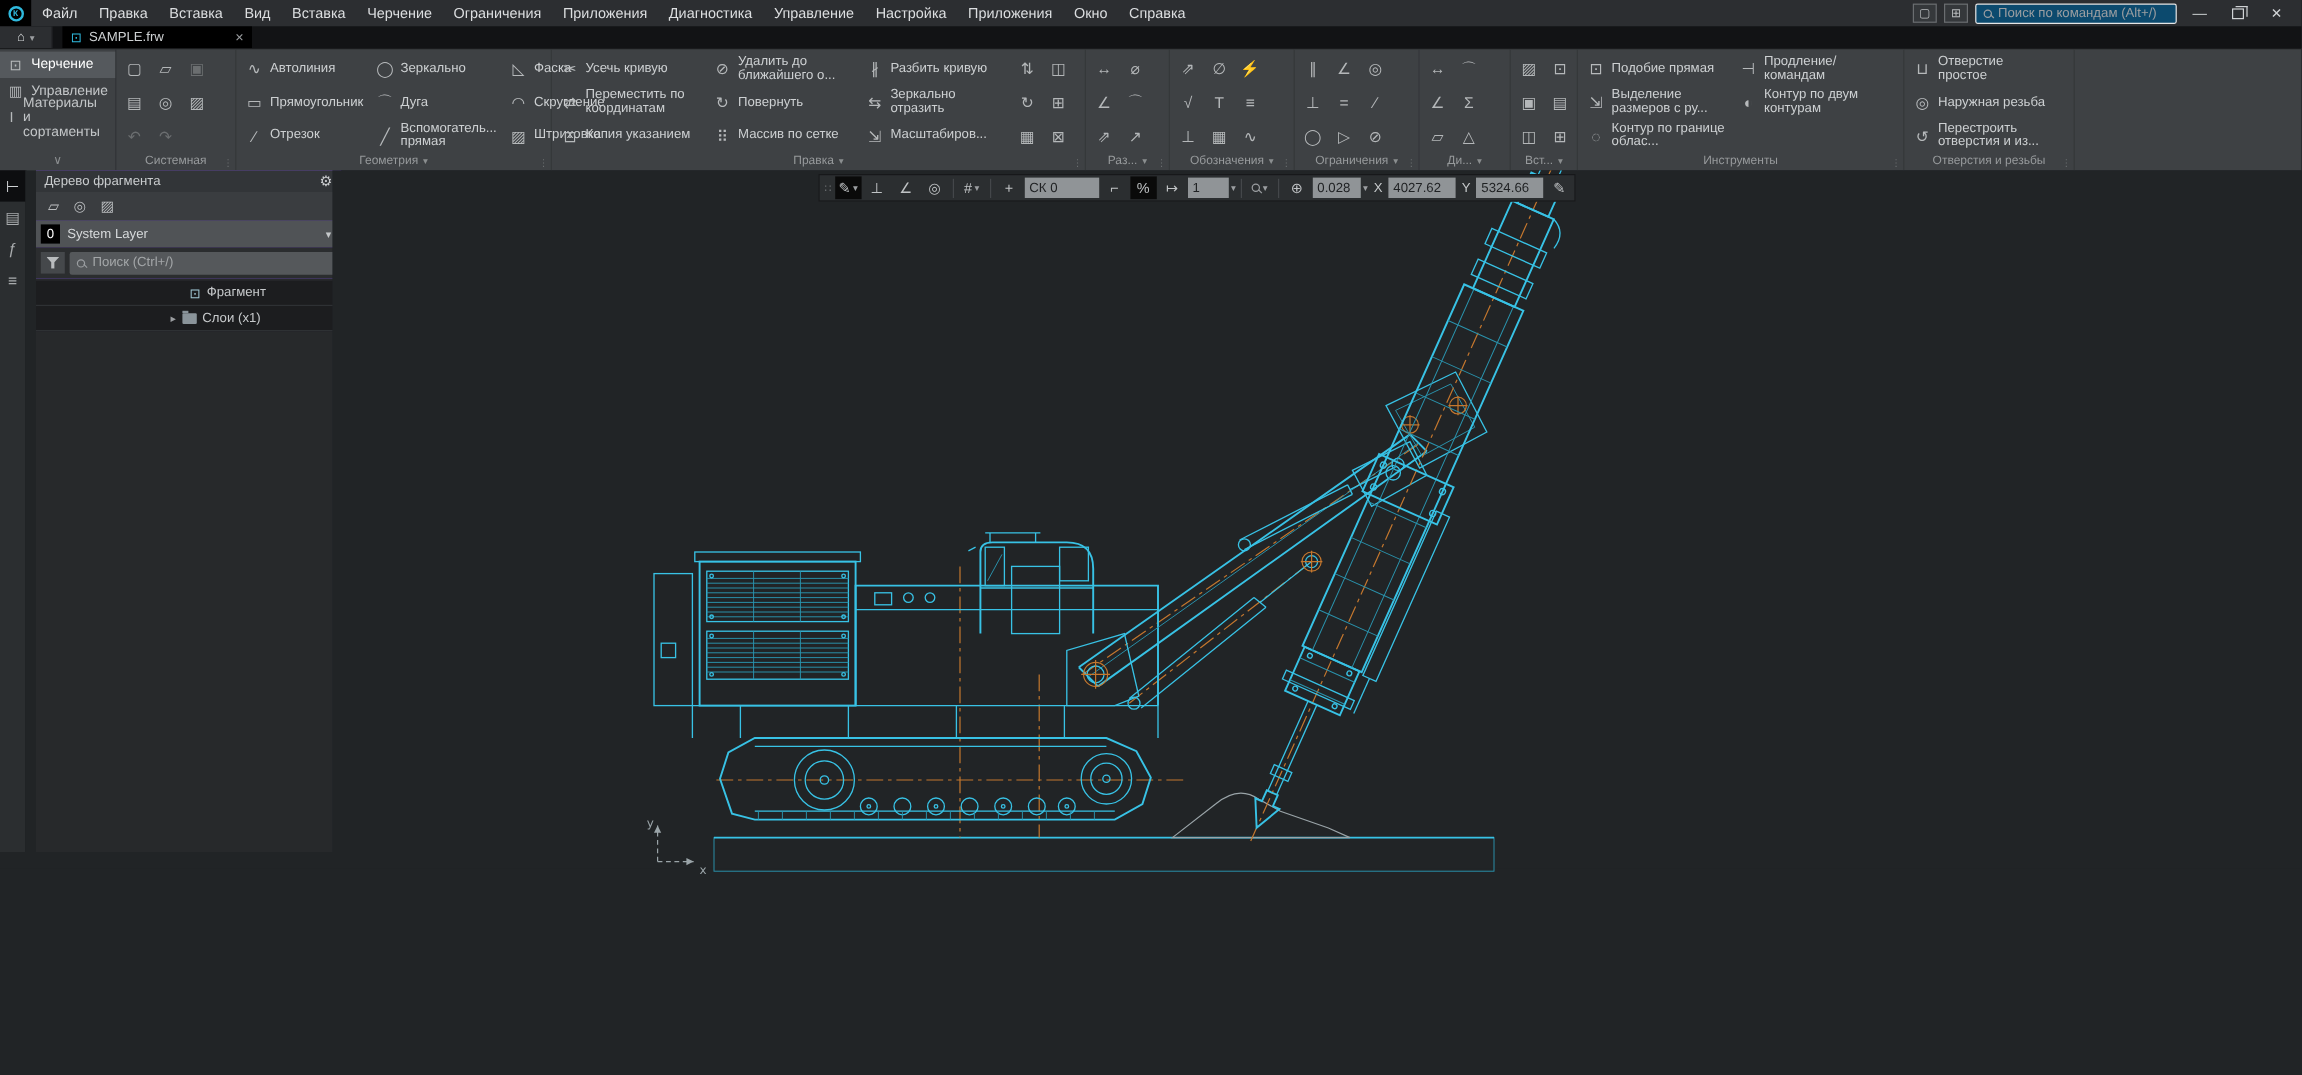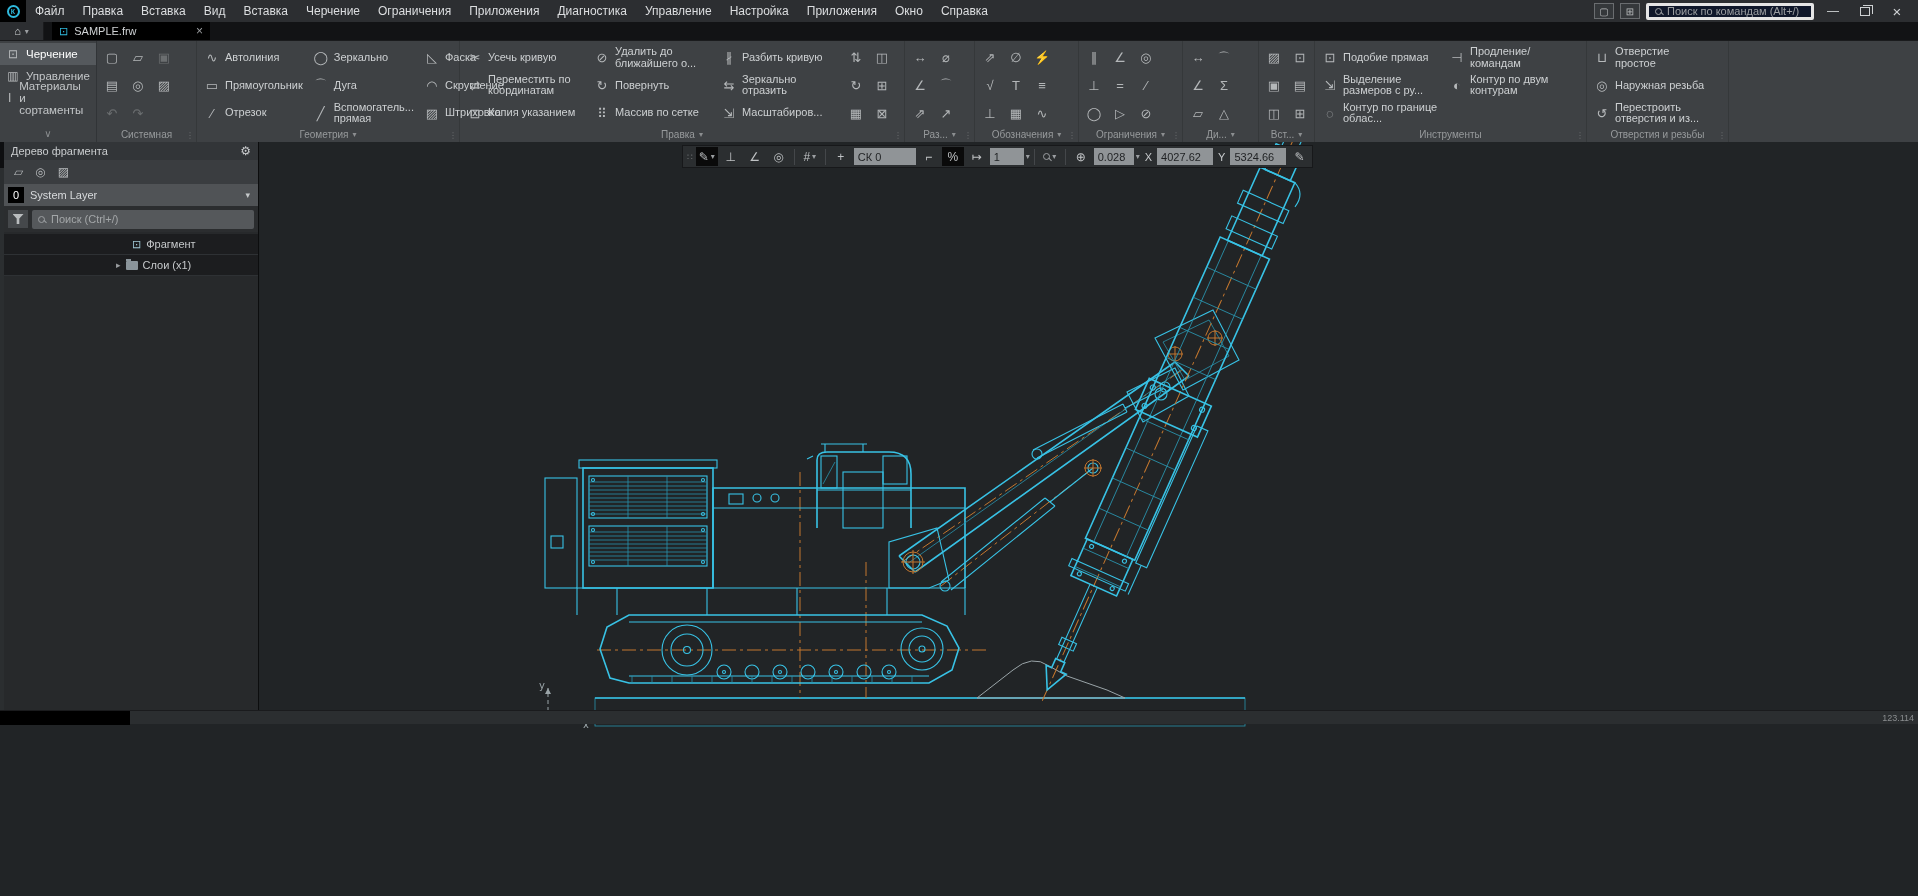--- a/index.html
+++ b/index.html
@@ -11,21 +11,21 @@
   .menubar { position:absolute; left:0; top:0; right:0; height:22px; background:#2c2e31;
              display:flex; align-items:center; color:#dcdee0; font-size:12px; }
   .logo { width:26px; height:22px; background:#000; display:flex; align-items:center; justify-content:center; }
   .logo .ring { width:13px; height:13px; border:2px solid #2fb9dd; border-radius:50%;
                 color:#2fb9dd; font-size:7px; display:flex; align-items:center; justify-content:center; font-weight:bold; }
   .menuitems { display:flex; height:100%; align-items:center; }
   .menuitems > span { padding:0 9px; height:100%; display:flex; align-items:center; cursor:default; }
   .menu-right { margin-left:auto; display:flex; align-items:center; gap:6px; padding-right:8px; }
   .winico { width:20px; height:16px; border:1px solid #6a6d70; color:#b9bcbe; font-size:10px;
             display:flex; align-items:center; justify-content:center; background:#35383b; }
-  .cmdsearch { width:168px; height:17px; background:#0f172a; border:3px solid #e5e5e5; border-radius:2px;
+  .cmdsearch { width:168px; height:17px; background:#0c4a6e; border:1px solid #e5e5e5; border-radius:2px;
                display:flex; align-items:center; gap:5px; padding:0 6px; color:#9b9ea1; font-size:11px; }
   .mag { width:7px; height:7px; border:1.4px solid #9b9ea1; border-radius:50%; position:relative; flex:none; }
   .mag::after { content:""; position:absolute; width:4px; height:1.4px; background:#9b9ea1;
                 right:-3px; bottom:-1px; transform:rotate(45deg); }
   .sysbtn { color:#cfd2d4; font-size:12px; width:26px; text-align:center; }
   .restore { width:10px; height:9px; border:1px solid #cfd2d4; position:relative; margin:0 8px; }
   .restore::before { content:""; position:absolute; left:2px; top:-3px; width:9px; height:8px;
                      border:1px solid #cfd2d4; border-bottom:none; border-left:none; }
 
   
@@ -62,21 +62,21 @@
   .rlabel .dots { position:absolute; right:2px; bottom:2px; font-size:8px; color:#6f7274; }
   .rfiller { flex:1; }
 
   
   .strip { position:absolute; left:0; top:142px; width:22px; bottom:14px; background:#2b2e30;
            border-right:1px solid #1f2123; display:flex; flex-direction:column; }
   .stripbtn { height:26px; display:flex; align-items:center; justify-content:center; color:#a8abad; font-size:13px; }
   .stripbtn.active { background:#0d0e10; color:#d0d3d5; }
 
   
-  .treepanel { position:absolute; left:4px; top:142px; width:255px; bottom:14px; background:#8b5cf6;
+  .treepanel { position:absolute; left:30px; top:142px; width:255px; bottom:14px; background:#8b5cf6;
                border-right:1px solid #0c0d0e; display:flex; flex-direction:column; }
   .tp-header { height:18px; background:#323538; display:flex; align-items:center; padding:0 7px;
                color:#c9ccce; font-size:11px; }
   .tp-header .gear { margin-left:auto; color:#c9ccce; font-size:12px; }
   .tp-tools { height:24px; background:#3a3d40; display:flex; align-items:center; gap:12px; padding:0 10px; }
   .tp-tools span { color:#b9bcbe; font-size:12px; }
   .tp-layer { height:22px; background:#505356; display:flex; align-items:center; padding:0 4px; gap:6px; }
   .tp-layer .num { width:16px; height:16px; background:#000; color:#fff; font-size:11px;
                    display:flex; align-items:center; justify-content:center; }
   .tp-layer .name { color:#d7dadc; font-size:11px; }
@@ -723,18 +723,14 @@
       <span class="ct-lab">Y</span>
       <div class="ct-field" style="width:56px">
           <span>5324.66</span>
         </div>
       <div class="ct-btn">
           <span>✎</span>
         </div>
     </div>
   </div>
 
-  <div class="statusbar">
-    <div class="status-left"></div>
-    <span class="status-right">123.114</span>
-  </div>
 
 </div>
 
 </body></html>

